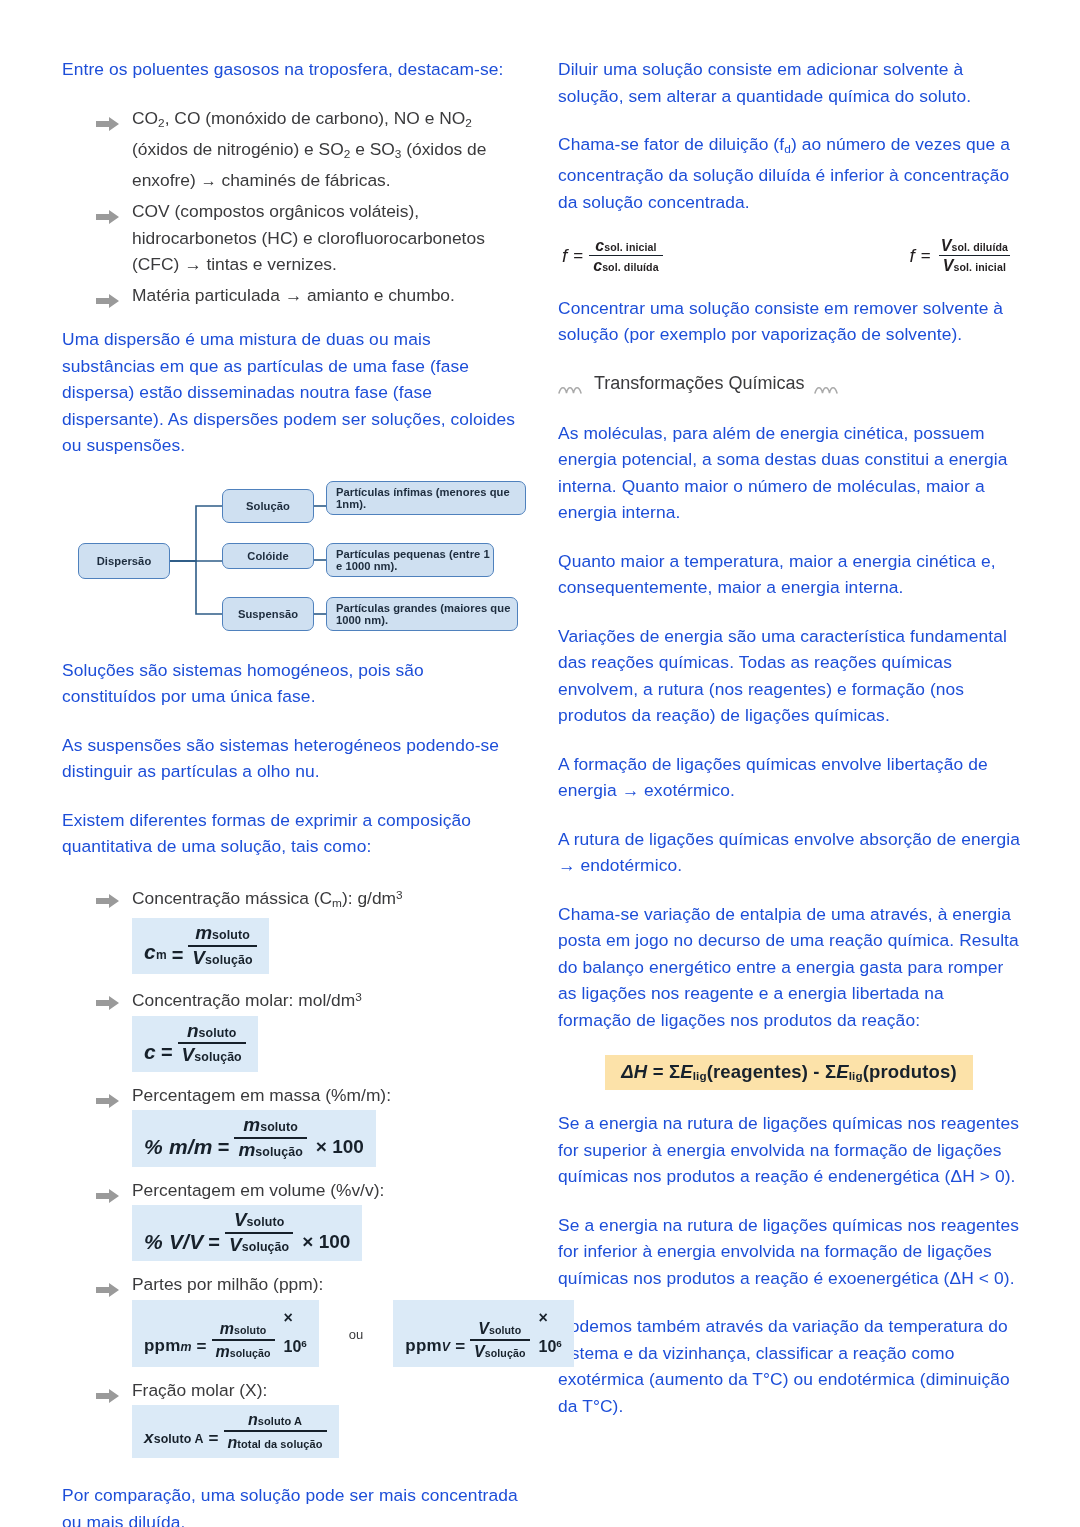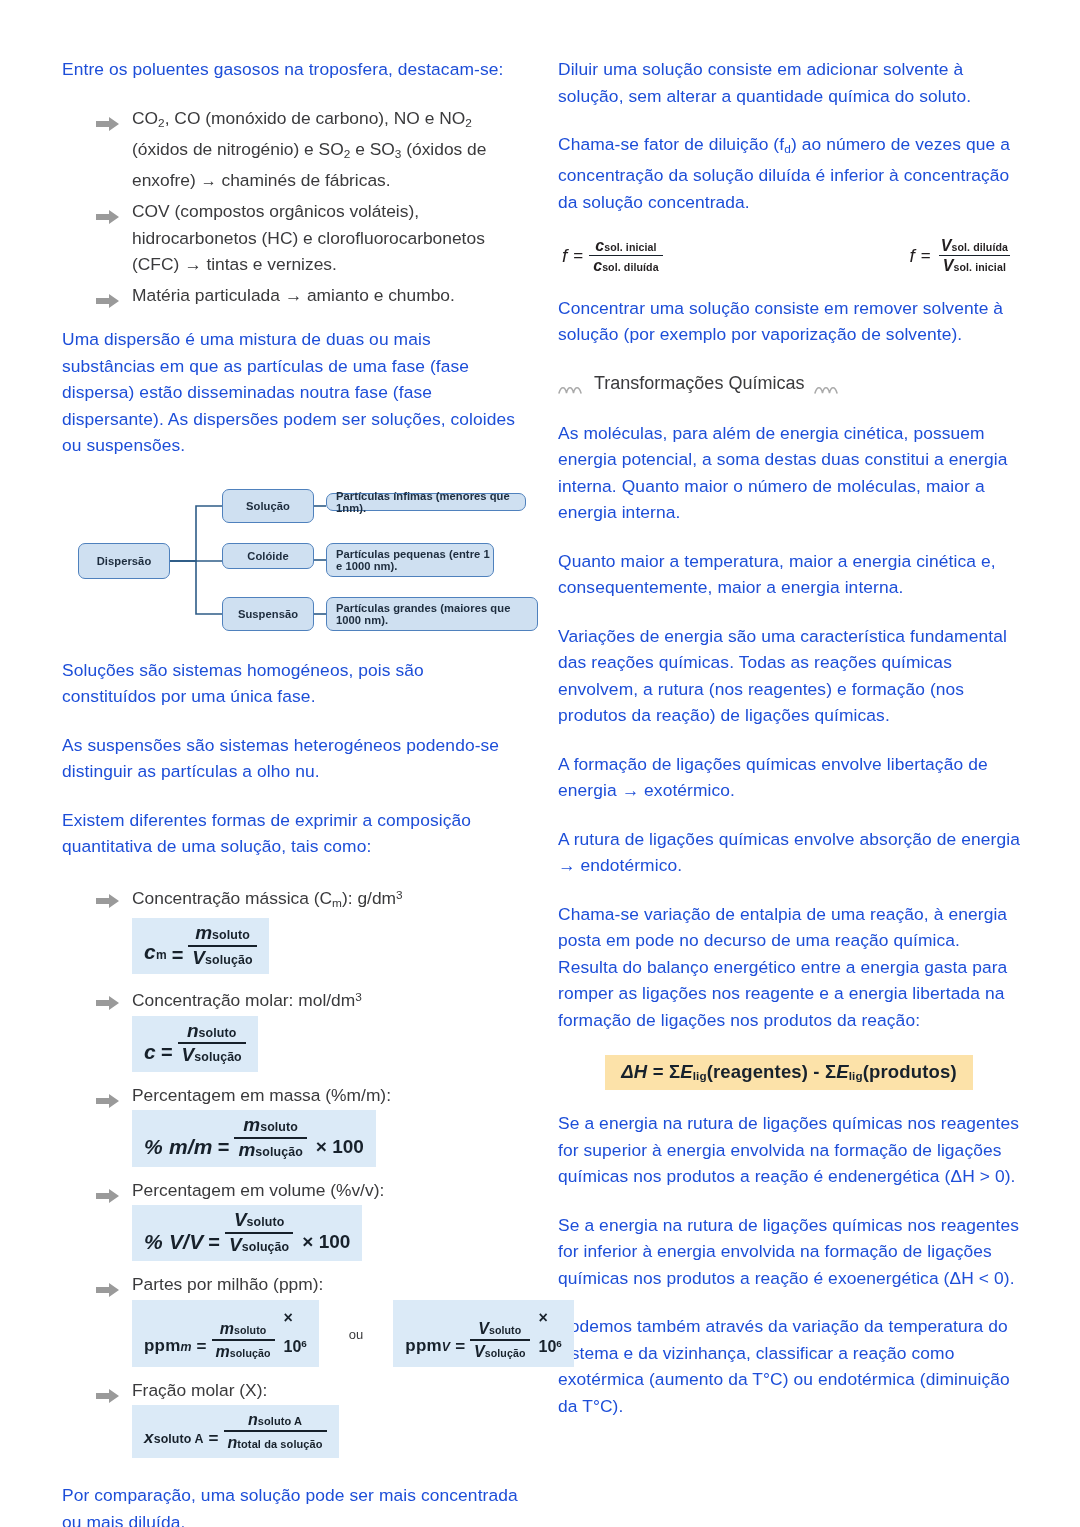--- a/index.html
+++ b/index.html
@@ -78,23 +78,23 @@
     font-size:11.2px;
     font-weight:600;
     color:#1d2c3d;
     letter-spacing:.05px;
   }
   .dbox.wide{justify-content:flex-start;padding-left:9px;font-weight:600;}
   .dbox.root{left:0;  top:62px; width:92px;height:36px;}
   .dbox.n1{left:144px;top:8px;  width:92px;height:34px;}
   .dbox.n2{left:144px;top:62px; width:92px;height:26px;}
   .dbox.n3{left:144px;top:116px;width:92px;height:34px;}
-  .dbox.d1{left:248px;top:12px;  width:200px;height:18px;}
+  .dbox.d1{left:248px;top:0;  width:200px;height:34px;}
   .dbox.d2{left:248px;top:62px; width:168px;height:34px;}
-  .dbox.d3{left:248px;top:116px;width:212px;height:34px;}
+  .dbox.d3{left:248px;top:116px;width:192px;height:34px;}
 
   
   .formula{
     display:inline-block;
     background:#dbeaf7;
     padding:5px 12px 6px 12px;
     margin:2px 0 6px 0;
     font-family:"Liberation Sans", sans-serif;
     color:#17212b;
   }
@@ -417,21 +417,21 @@
       <p class="para">As moléculas, para além de energia cinética, possuem energia potencial, a soma destas duas constitui a energia interna. Quanto maior o número de moléculas, maior a energia interna.</p>
 
       <p class="para">Quanto maior a temperatura, maior a energia cinética e, consequentemente, maior a energia interna.</p>
 
       <p class="para">Variações de energia são uma característica fundamental das reações químicas. Todas as reações químicas envolvem, a rutura (nos reagentes) e formação (nos produtos da reação) de ligações químicas.</p>
 
       <p class="para">A formação de ligações químicas envolve libertação de energia → exotérmico.</p>
 
       <p class="para">A rutura de ligações químicas envolve absorção de energia → endotérmico.</p>
 
-      <p class="para">Chama-se variação de entalpia de uma reação, à energia posta em pode no decurso de uma reação química. Resulta do balanço energético entre a energia gasta para romper as ligações nos reagente e a energia libertada na formação de ligações nos produtos da reação:</p>
+      <p class="para">Chama-se variação de entalpia de uma através, à energia posta em jogo no decurso de uma reação química. Resulta do balanço energético entre a energia gasta para romper as ligações nos reagente e a energia libertada na formação de ligações nos produtos da reação:</p>
 
       <div class="hl-formula">
         <span class="hl-inner"><i>ΔH</i> = Σ<i>E</i><sub>lig</sub>(reagentes) - Σ<i>E</i><sub>lig</sub>(produtos)</span>
       </div>
 
       <p class="para">Se a energia na rutura de ligações químicas nos reagentes for superior à energia envolvida na formação de ligações químicas nos produtos a reação é endenergética (ΔH &gt; 0).</p>
 
       <p class="para">Se a energia na rutura de ligações químicas nos reagentes for inferior à energia envolvida na formação de ligações químicas nos produtos a reação é exoenergética (ΔH &lt; 0).</p>
 
       <p class="para">Podemos também através da variação da temperatura do sistema e da vizinhança, classificar a reação como exotérmica (aumento da T°C) ou endotérmica (diminuição da T°C).</p>

